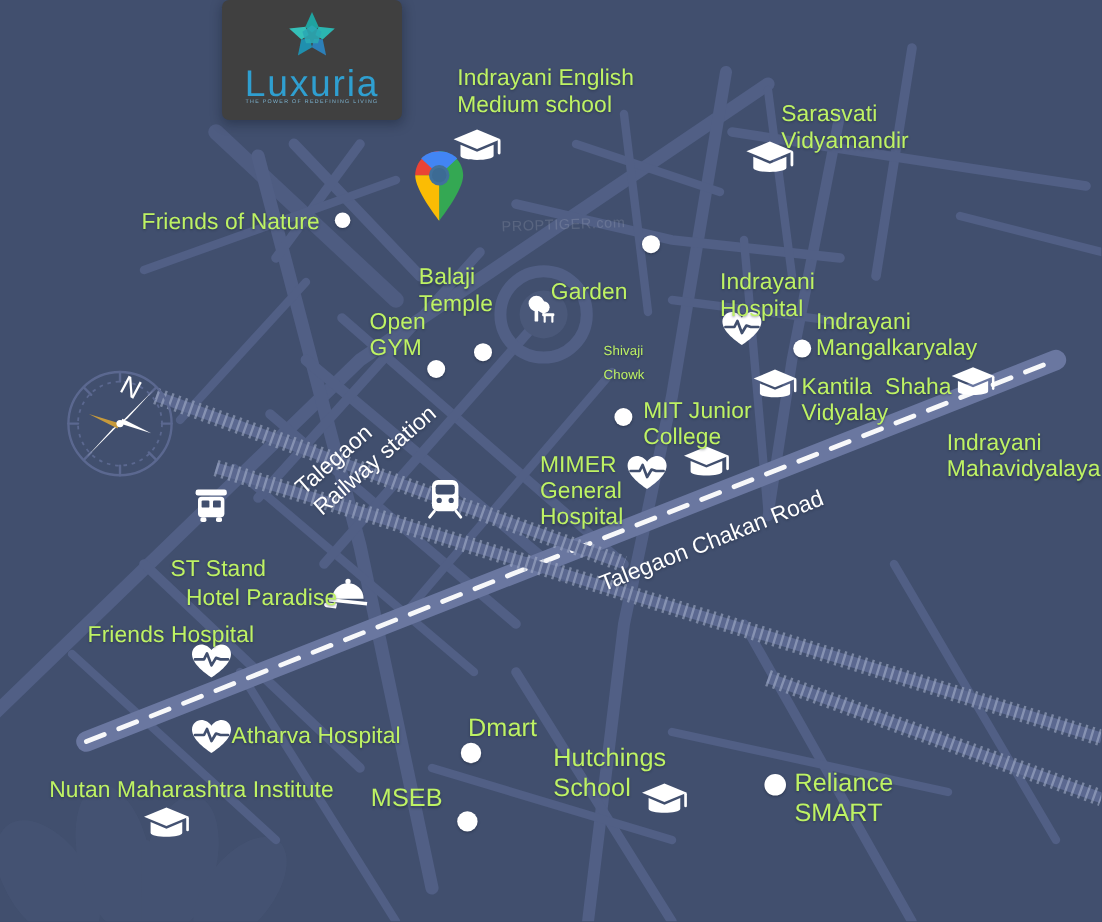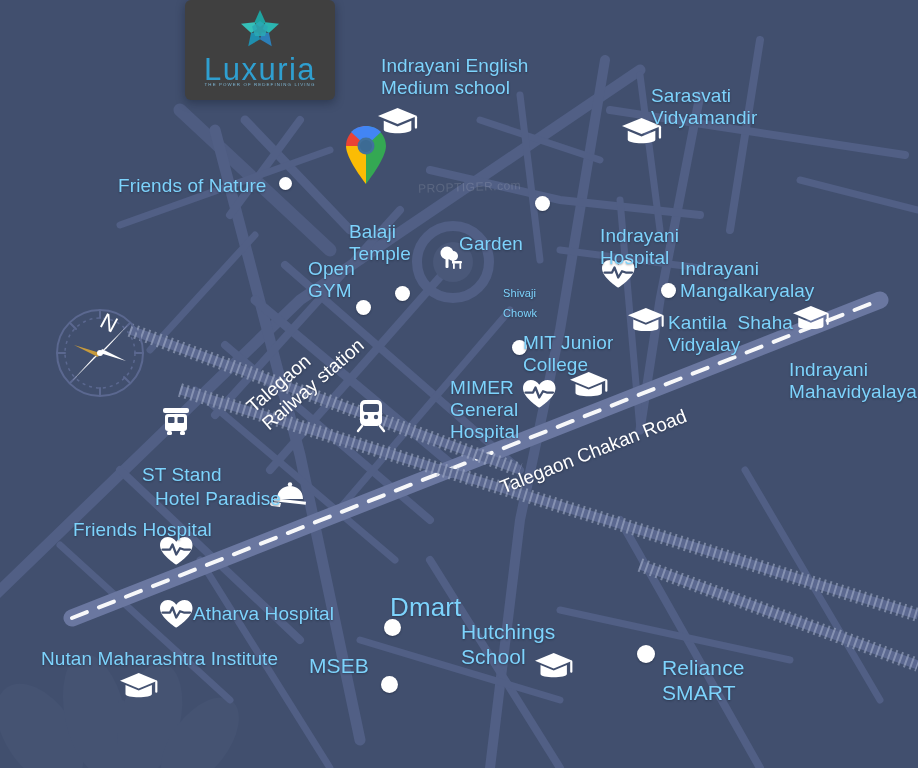--- a/index.html
+++ b/index.html
@@ -13,21 +13,21 @@
     position:relative;
     width:918px;height:768px;
     background:#414f6e;
     overflow:hidden;
   }
   .svg-layer{position:absolute;left:0;top:0;}
 
   
   .lbl{
     position:absolute;
-    color:#7dd3fc;
+    color:#bef264;
     font-size:19px;
     line-height:22px;
     white-space:pre;
     letter-spacing:0.1px;
     text-shadow:0 1px 2px rgba(20,28,45,.45);
   }
   .lbl.sm{font-size:11px;line-height:20px;}
 
   
   .road-lbl{
@@ -327,37 +327,37 @@
   <div class="lbl" style="left:308px;top:258px;">Open
 GYM</div>
   <div class="lbl" style="left:600px;top:225px;">Indrayani
 Hospital</div>
   <div class="lbl" style="left:680px;top:258px;">Indrayani
 Mangalkaryalay</div>
   <div class="lbl sm" style="left:503px;top:283px;">Shivaji
 Chowk</div>
   <div class="lbl" style="left:668px;top:312px;">Kantila  Shaha
 Vidyalay</div>
-  <div class="lbl" style="left:523px;top:332px;">MIT Junior
+  <div class="lbl" style="left:536px;top:332px;">MIT Junior
 College</div>
   <div class="lbl" style="left:789px;top:359px;">Indrayani
 Mahavidyalaya</div>
   <div class="lbl" style="left:450px;top:377px;">MIMER
 General
 Hospital</div>
   <div class="lbl" style="left:142px;top:464px;">ST Stand</div>
   <div class="lbl" style="left:155px;top:488px;">Hotel Paradise</div>
   <div class="lbl" style="left:73px;top:519px;">Friends Hospital</div>
   <div class="lbl" style="left:193px;top:603px;">Atharva Hospital</div>
   <div class="lbl" style="left:41px;top:648px;">Nutan Maharashtra Institute</div>
-  <div class="lbl" style="left:390px;top:596px;font-size:26px;">Dmart</div>
+  <div class="lbl" style="left:390px;top:596px;font-size:21px;">Dmart</div>
   <div class="lbl" style="left:309px;top:655px;font-size:21px;">MSEB</div>
   <div class="lbl" style="left:461px;top:619px;font-size:21px;line-height:25px;">Hutchings
 School</div>
-  <div class="lbl" style="left:662px;top:640px;font-size:21px;line-height:25px;margin-top:15px;">Reliance
+  <div class="lbl" style="left:662px;top:640px;font-size:21px;line-height:25px;">Reliance
 SMART</div>
 
   <div id="watermark">PROPTIGER.com</div>
 
   <svg id="compass" width="96" height="96" viewBox="0 0 96 96">
     <circle cx="48" cy="48" r="43" fill="none" stroke="#5b6890" stroke-width="2"></circle>
     <circle cx="48" cy="48" r="35" fill="none" stroke="#5b6890" stroke-width="1.5" stroke-dasharray="3 4"></circle>
     <g stroke="#5b6890" stroke-width="2" stroke-linecap="round">
       <path d="M48,5 L48,13"></path>
         <path d="M48,83 L48,91"></path>

